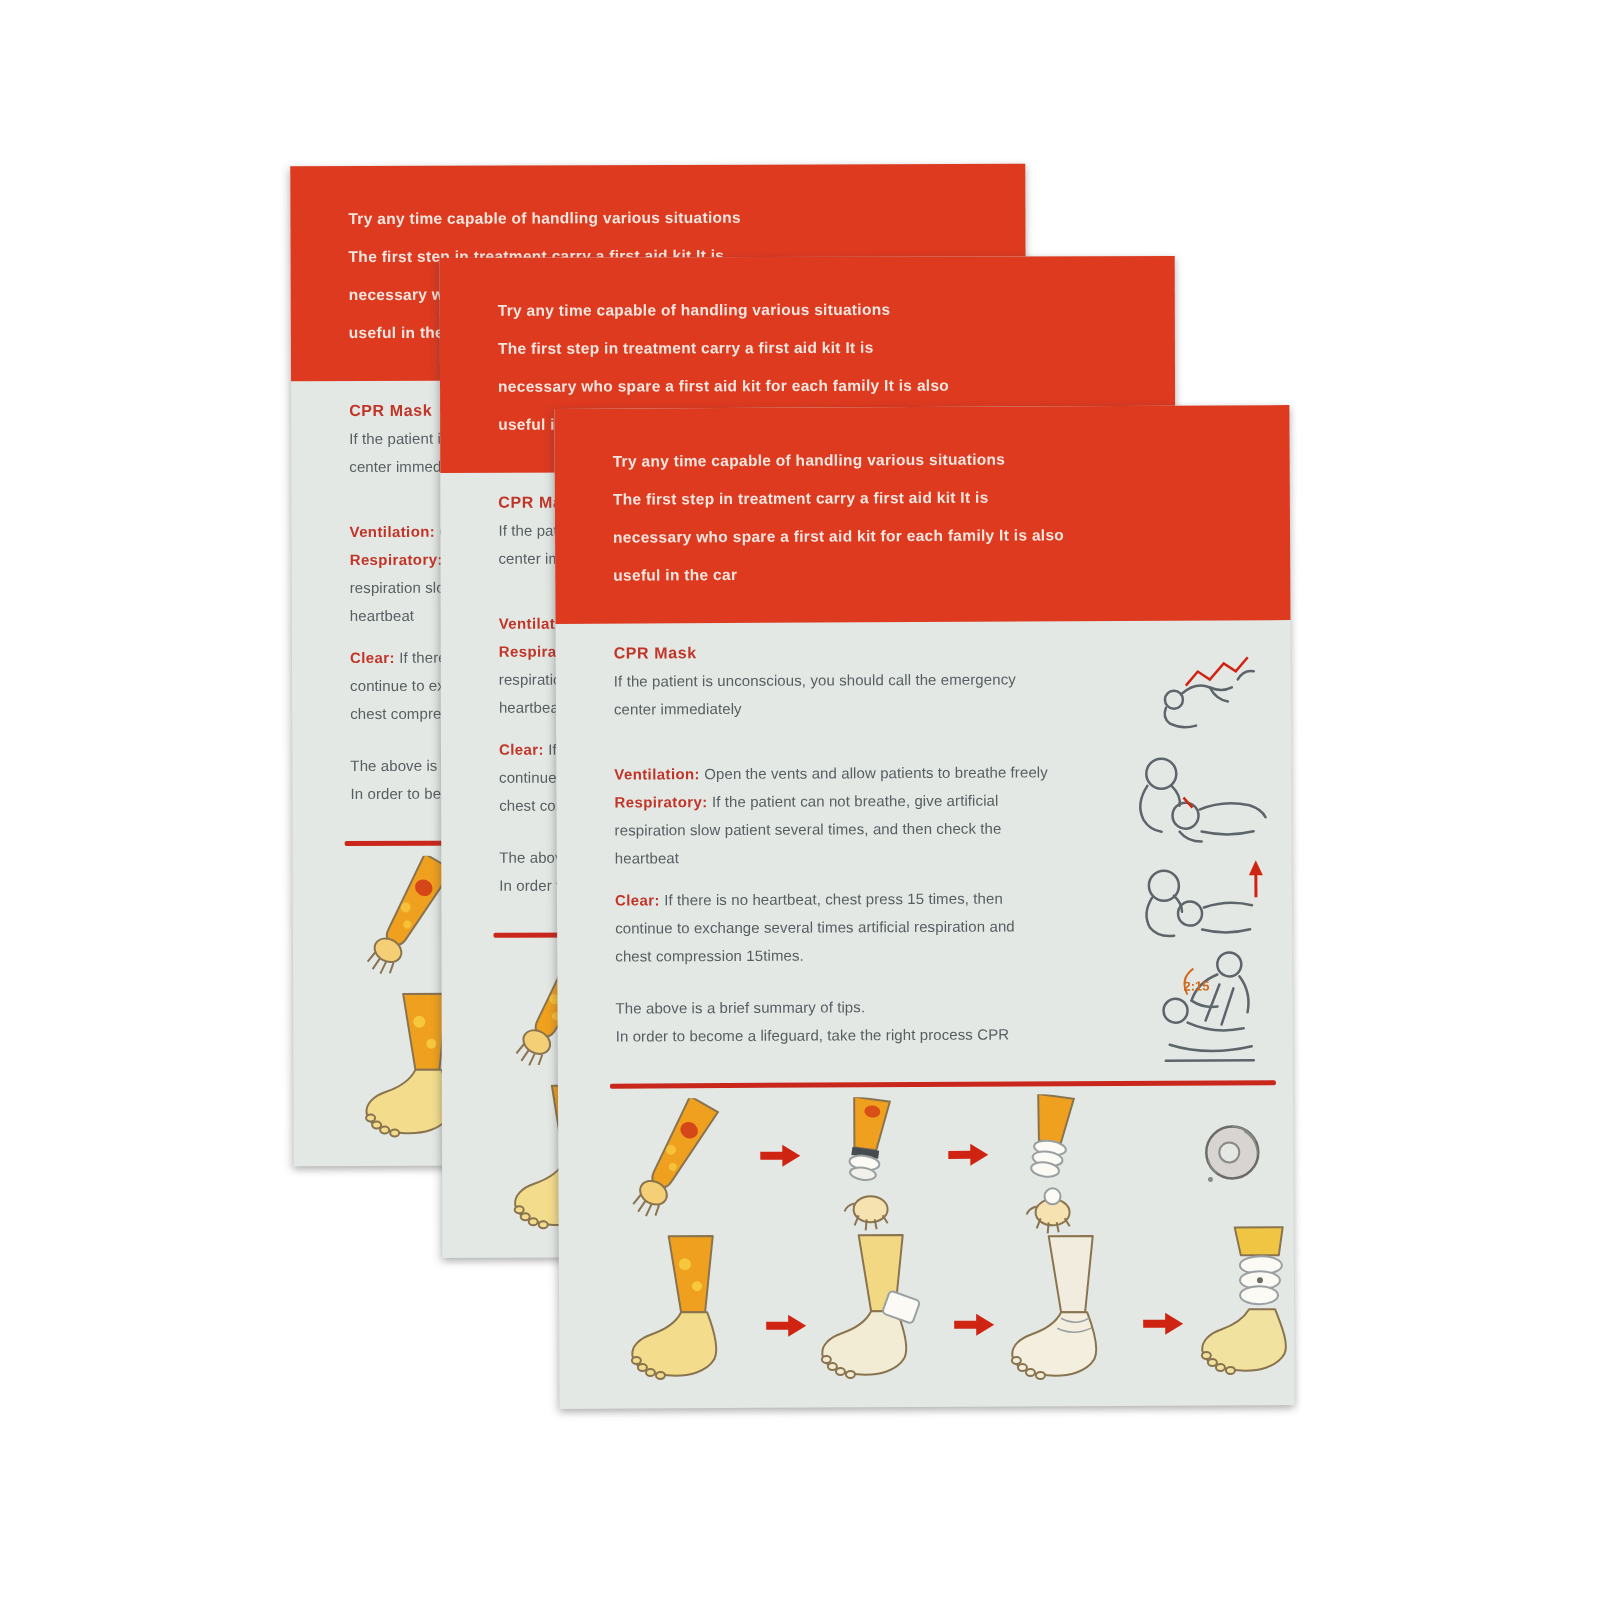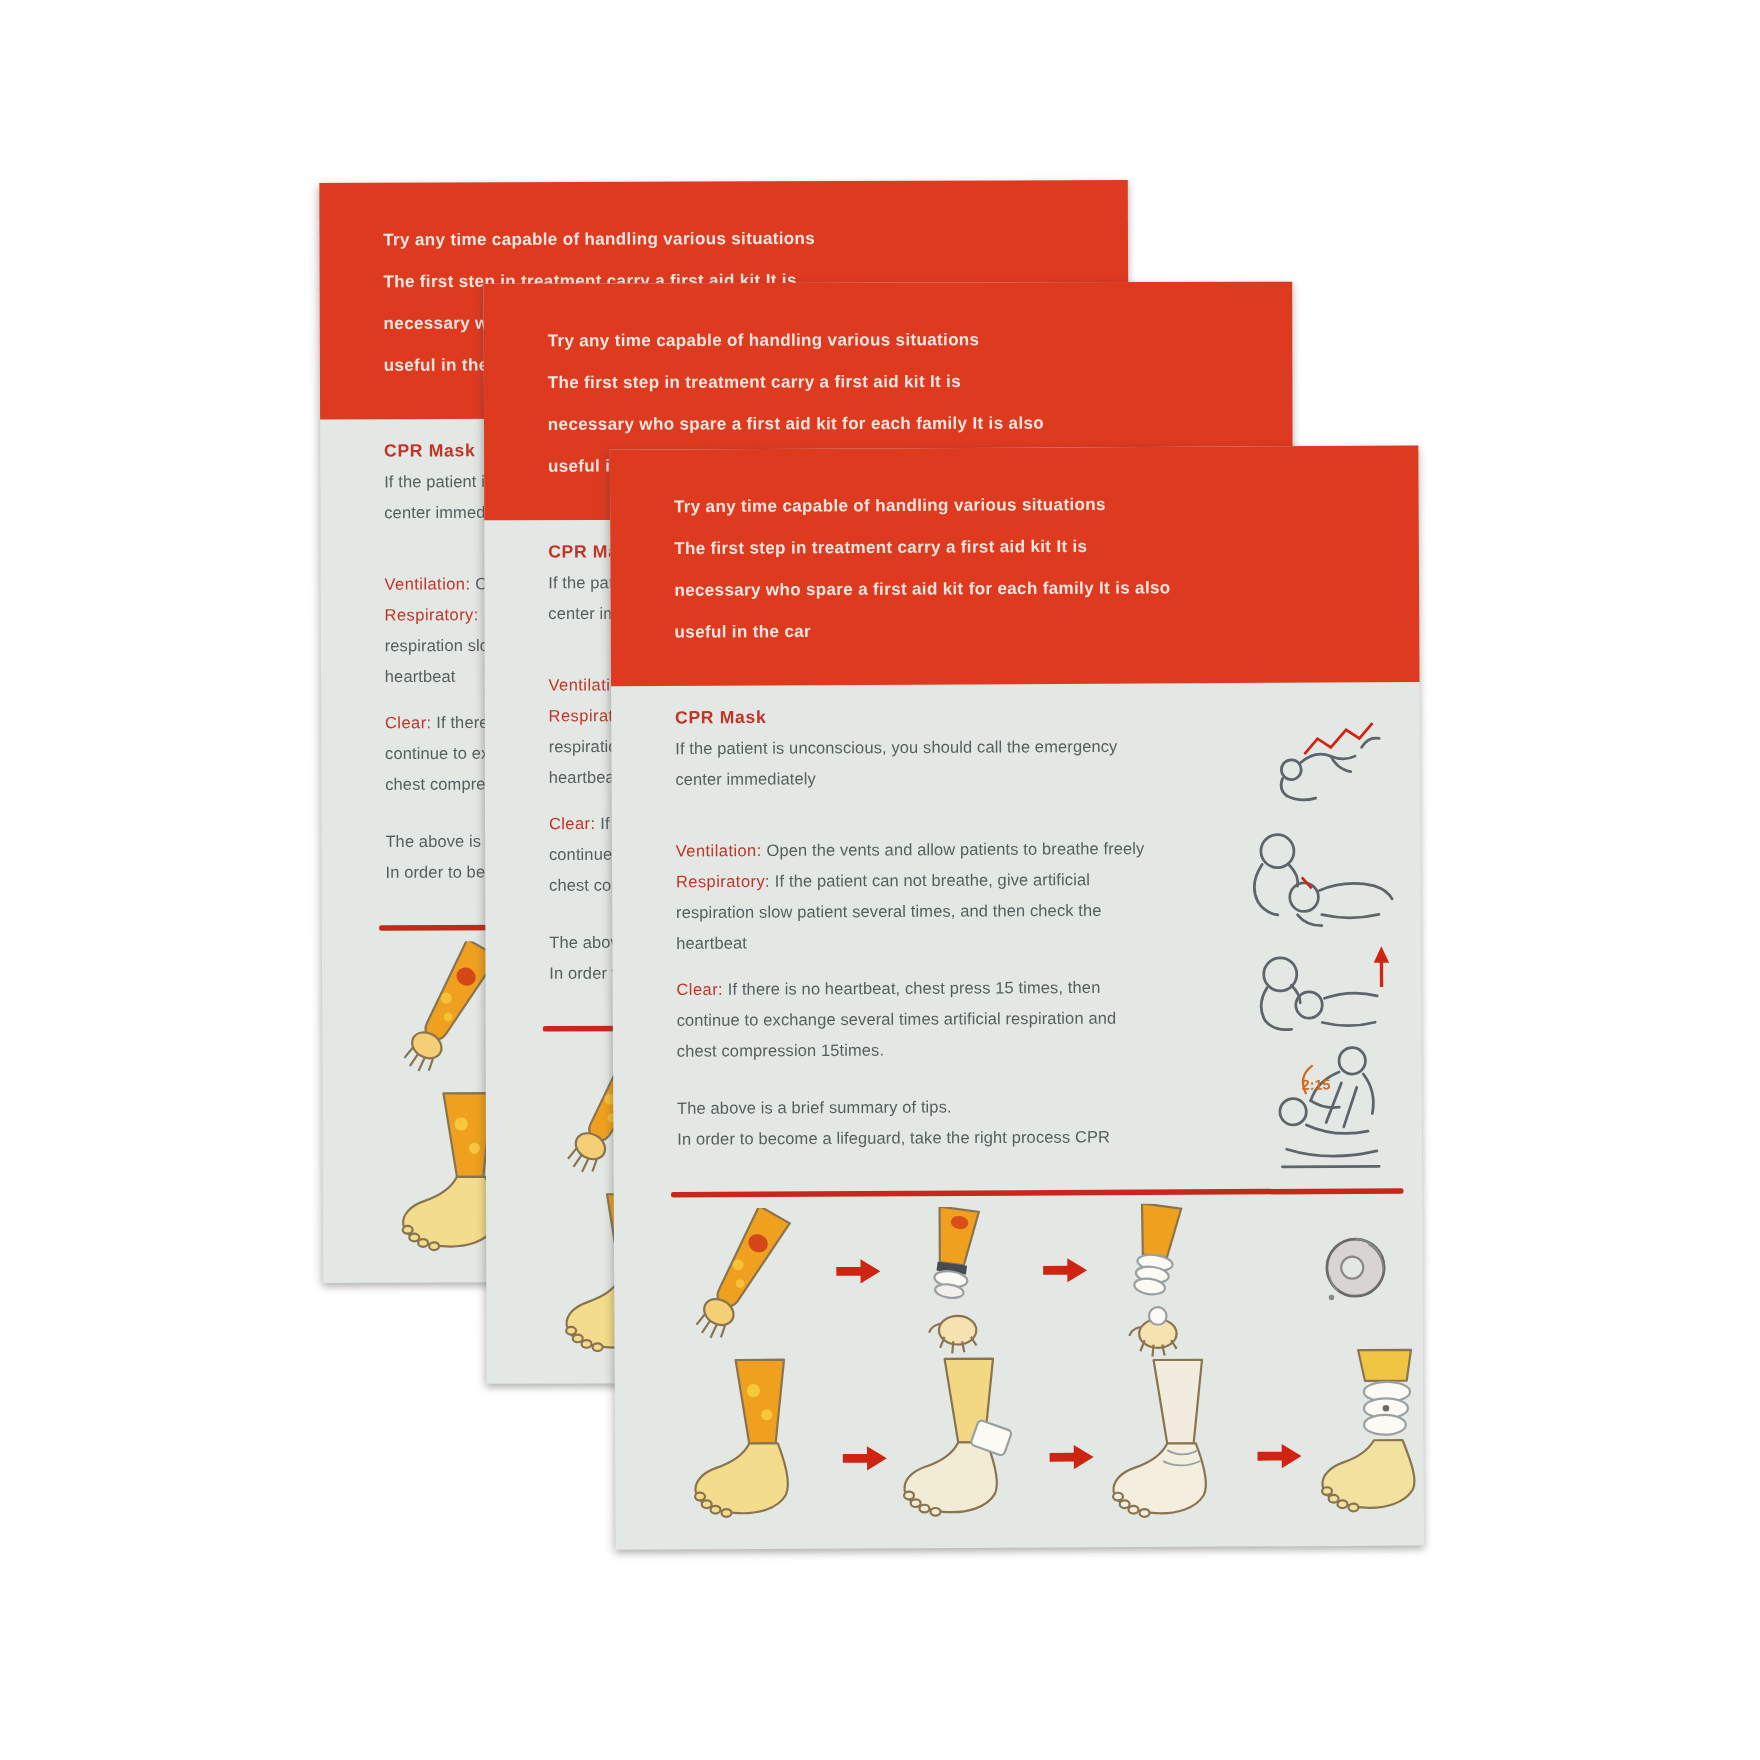--- a/index.html
+++ b/index.html
@@ -19,21 +19,21 @@
   .header{position:absolute;left:0;top:0;width:735px;height:215px;background:var(--header-red);}
   .header-text{position:absolute;left:58px;top:34px;font-weight:bold;font-size:15.5px;
                line-height:38px;color:var(--header-text);letter-spacing:.3px;white-space:nowrap;}
   .blk{position:absolute;left:58px;width:500px;font-size:15px;line-height:28px;
        color:var(--text-gray);letter-spacing:.1px;white-space:nowrap;}
   .cpr-title{top:231px;font-weight:bold;font-size:16px;color:var(--accent-red);letter-spacing:.6px;}
   .cpr-lines{top:259px;}
   .vent{top:352px;}
   .clearb{top:478px;}
   .summary{top:586px;}
-  .lbl{color:var(--accent-red);font-weight:normal;letter-spacing:.4px;}
+  .lbl{color:var(--accent-red);font-weight:bold;letter-spacing:.4px;}
   .rule{position:absolute;top:675px;left:52px;width:666px;height:5px;background:var(--rule-red);border-radius:2px;}
   .abs{position:absolute;}
   .ic-call{left:596px;top:236px;}
   .ic-tilt{left:571px;top:342px;}
   .ic-breath{left:571px;top:450px;}
   .ic-comp{left:590px;top:543px;}
   .arm1{left:62px;top:690px;}
   .arrow-a1{left:200px;top:735px;}
   .arm2{left:252px;top:690px;}
   .arrow-a2{left:388px;top:735px;}

